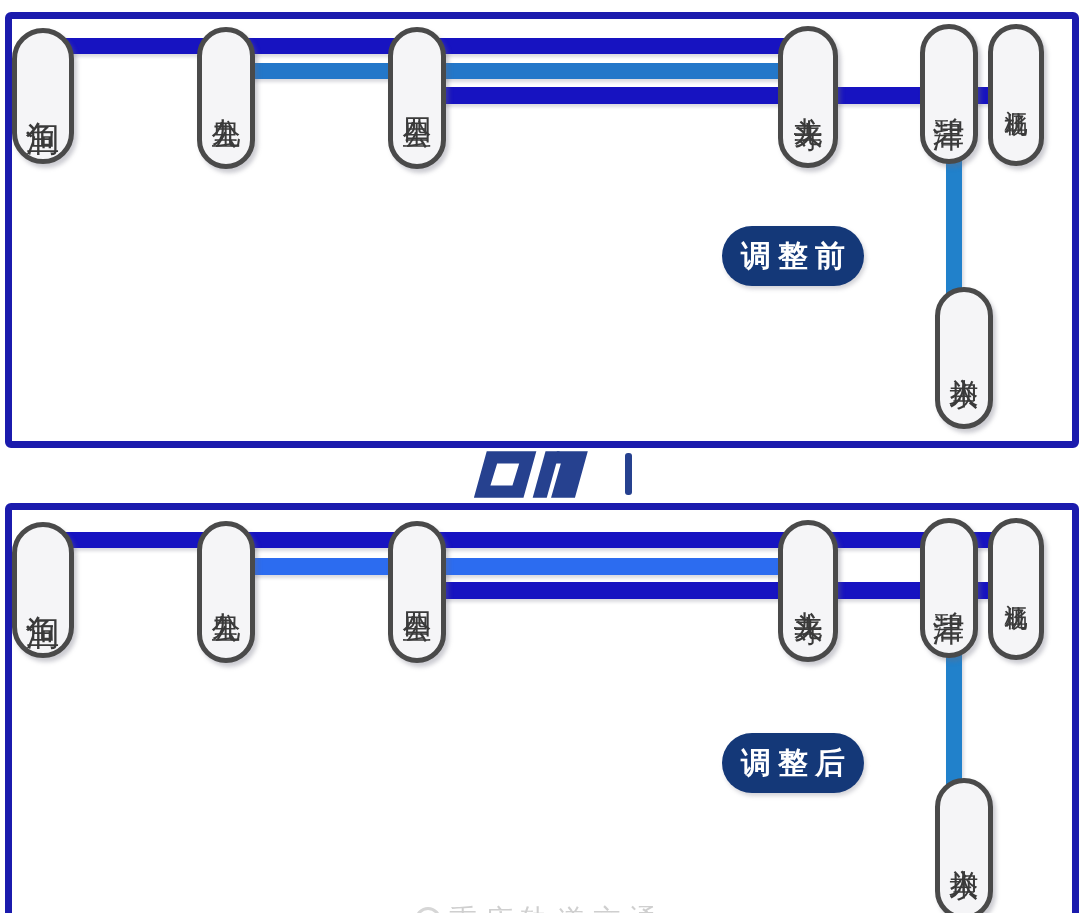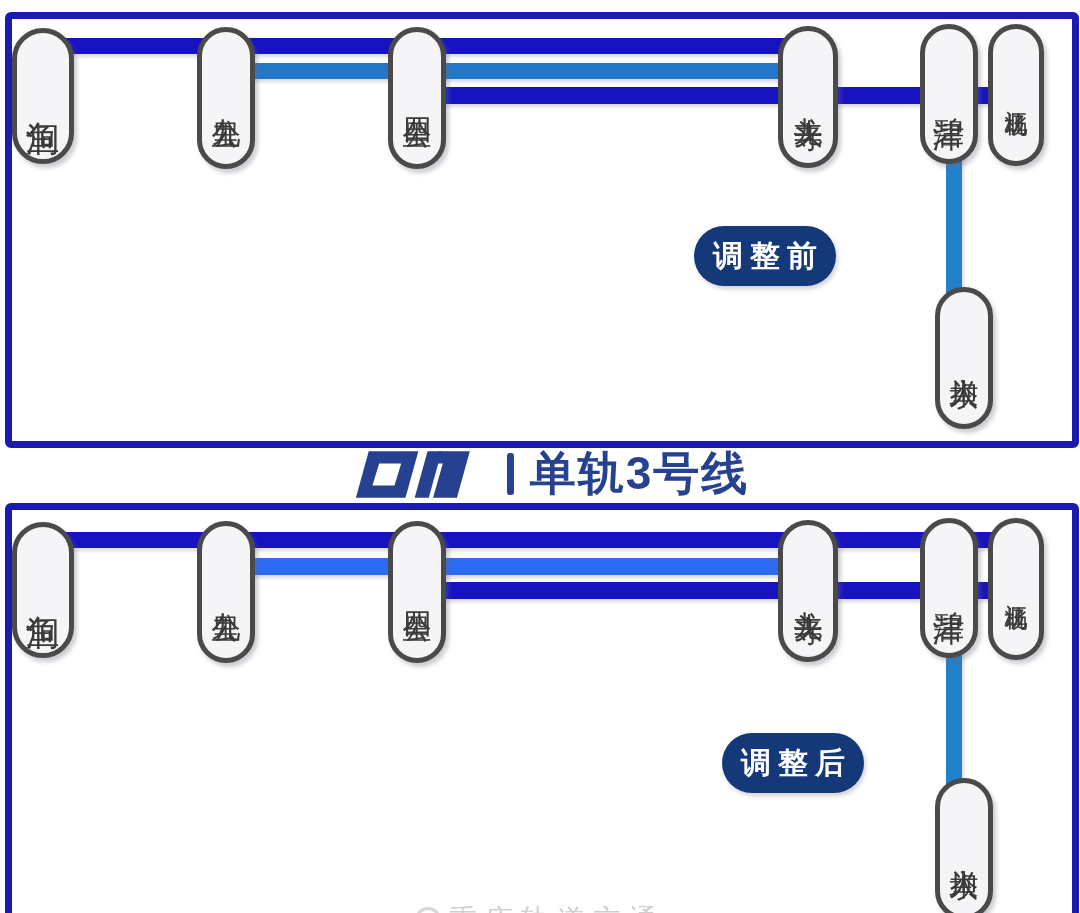--- a/index.html
+++ b/index.html
@@ -75,30 +75,29 @@
 <div class="pill" style="left:920px;top:24px;width:58px;height:140px;">
   <span style="font-size:32px;">碧津</span>
 </div>
 <div class="pill" style="left:988px;top:24px;width:56px;height:142px;">
   <span style="font-size:23px;letter-spacing:1px;">江北机场</span>
 </div>
 <div class="pill" style="left:935px;top:287px;width:58px;height:142px;">
   <span style="font-size:29px;">举人坝</span>
 </div>
 
-<div class="badge" style="left:694px;top:226px;width:142px;height:60px;">调整前</div>
+<div class="badge" style="left:722px;top:226px;width:142px;height:60px;">调整前</div>
 
 <div class="band">
   <svg width="160" height="49" viewBox="0 0 100 40" aria-hidden="true">
     <path d="M5 39 L15.5 1 L56 1 L45.5 39 Z M18.5 29 L24 11 L42 11 L36.5 29 Z" fill="#26418F" fill-rule="evenodd"></path>
     <path d="M53 39 L63.5 1 L75 1 L64.5 39 Z" fill="#26418F"></path>
     <path d="M68 39 L76 11 L70 11 L72.8 1 L98 1 L87.5 39 Z" fill="#26418F"></path>
   </svg>
   <div class="sep"></div>
-  <span class="title">单轨3号线</span>
 </div>
 
 <div class="panel" style="left:5px;top:503px;width:1074px;height:450px;"></div>
 
 <div class="tline dark" style="left:43px;top:532px;width:973px;height:16px;"></div>
 <div class="tline light-after" style="left:225px;top:558px;width:585px;height:17px;"></div>
 <div class="tline dark" style="left:416px;top:582px;width:600px;height:17px;"></div>
 <div class="tline branch" style="left:946px;top:648px;width:16px;height:145px;"></div>
 
 <div class="pill" style="left:12px;top:522px;width:62px;height:136px;">

